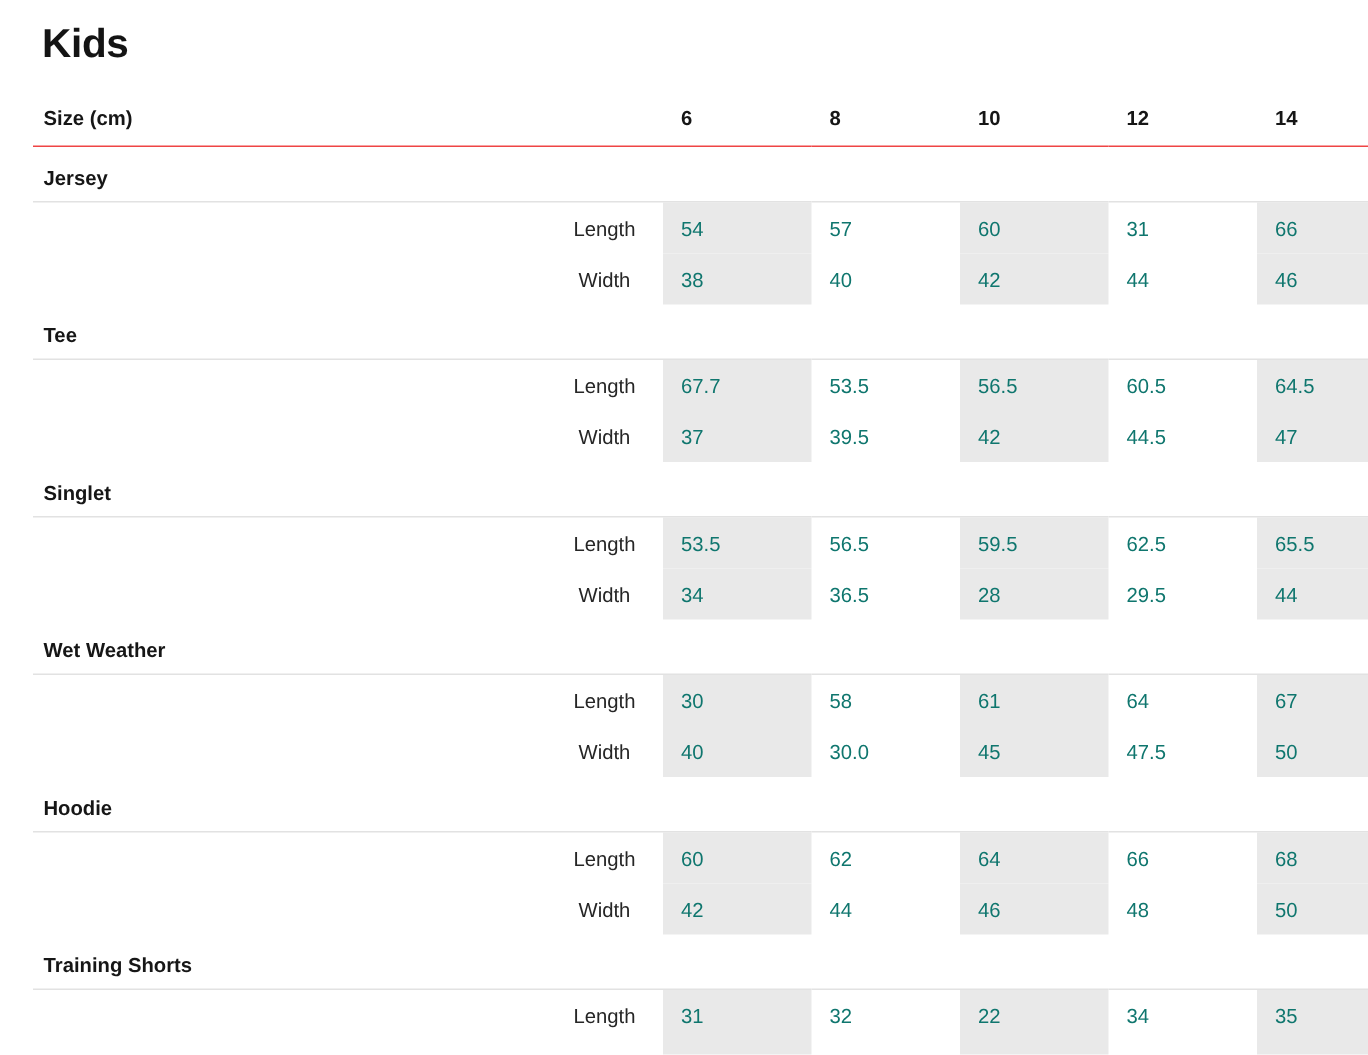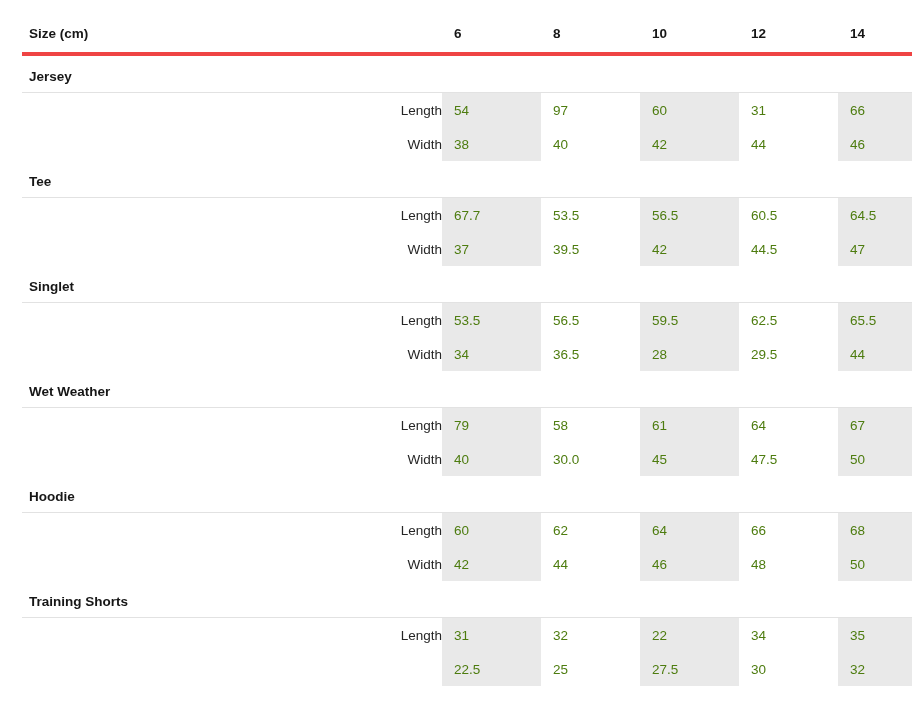--- a/index.html
+++ b/index.html
@@ -44,21 +44,21 @@
     vertical-align: middle;
     font-weight: normal;
   }
 
   
   tr.header-row td {
     height: 34px;
     font-size: 13.5px;
     font-weight: bold;
     color: #161616;
-    border-bottom: 4px solid #ef4444;
+    border-bottom: 1px solid #ef4444;
     padding-bottom: 2px;
   }
   tr.header-row td.head-label { padding-left: 7px; }
   tr.header-row td.head-size { padding-left: 12px; }
 
   
   tr.group-row td {
     height: 32px;
     font-size: 13.5px;
     font-weight: bold;
@@ -68,40 +68,41 @@
     padding-top: 4px;
   }
 
   
   tr.data-row td {
     height: 34px;
     font-size: 13.5px;
     color: #202020;
   }
   tr.data-row td.measure {
-    text-align: right;
+    text-align: center;
     padding-left: 22px;
     color: #262626;
   }
   tr.data-row td.val {
     padding-left: 12px;
-    color: #4d7c0f;
+    color: #0f766e;
   }
   td.shaded {
     background: #e9e9e9;
   }
   tr.data-row.last td {
     border-bottom: none;
   }
 </style>
 </head>
 <body>
 
 <div class="page">
 
+  <div class="title">Kids</div>
 
   <table class="size-table">
     <colgroup>
       <col class="c-label">
       <col class="c-measure">
       <col class="c-size">
       <col class="c-size">
       <col class="c-size">
       <col class="c-size">
       <col class="c-size">
@@ -116,21 +117,21 @@
           <td class="head-size">12</td>
           <td class="head-size">14</td>
         </tr>
         <tr class="group-row">
           <td colspan="7">Jersey</td>
         </tr>
         <tr class="data-row">
           <td></td>
           <td class="measure">Length</td>
           <td class="val shaded">54</td>
-          <td class="val">97</td>
+          <td class="val">57</td>
           <td class="val shaded">60</td>
           <td class="val">31</td>
           <td class="val shaded">66</td>
         </tr>
         <tr class="data-row">
           <td></td>
           <td class="measure">Width</td>
           <td class="val shaded">38</td>
           <td class="val">40</td>
           <td class="val shaded">42</td>
@@ -178,21 +179,21 @@
           <td class="val shaded">28</td>
           <td class="val">29.5</td>
           <td class="val shaded">44</td>
         </tr>
         <tr class="group-row">
           <td colspan="7">Wet Weather</td>
         </tr>
         <tr class="data-row">
           <td></td>
           <td class="measure">Length</td>
-          <td class="val shaded">79</td>
+          <td class="val shaded">30</td>
           <td class="val">58</td>
           <td class="val shaded">61</td>
           <td class="val">64</td>
           <td class="val shaded">67</td>
         </tr>
         <tr class="data-row">
           <td></td>
           <td class="measure">Width</td>
           <td class="val shaded">40</td>
           <td class="val">30.0</td>

